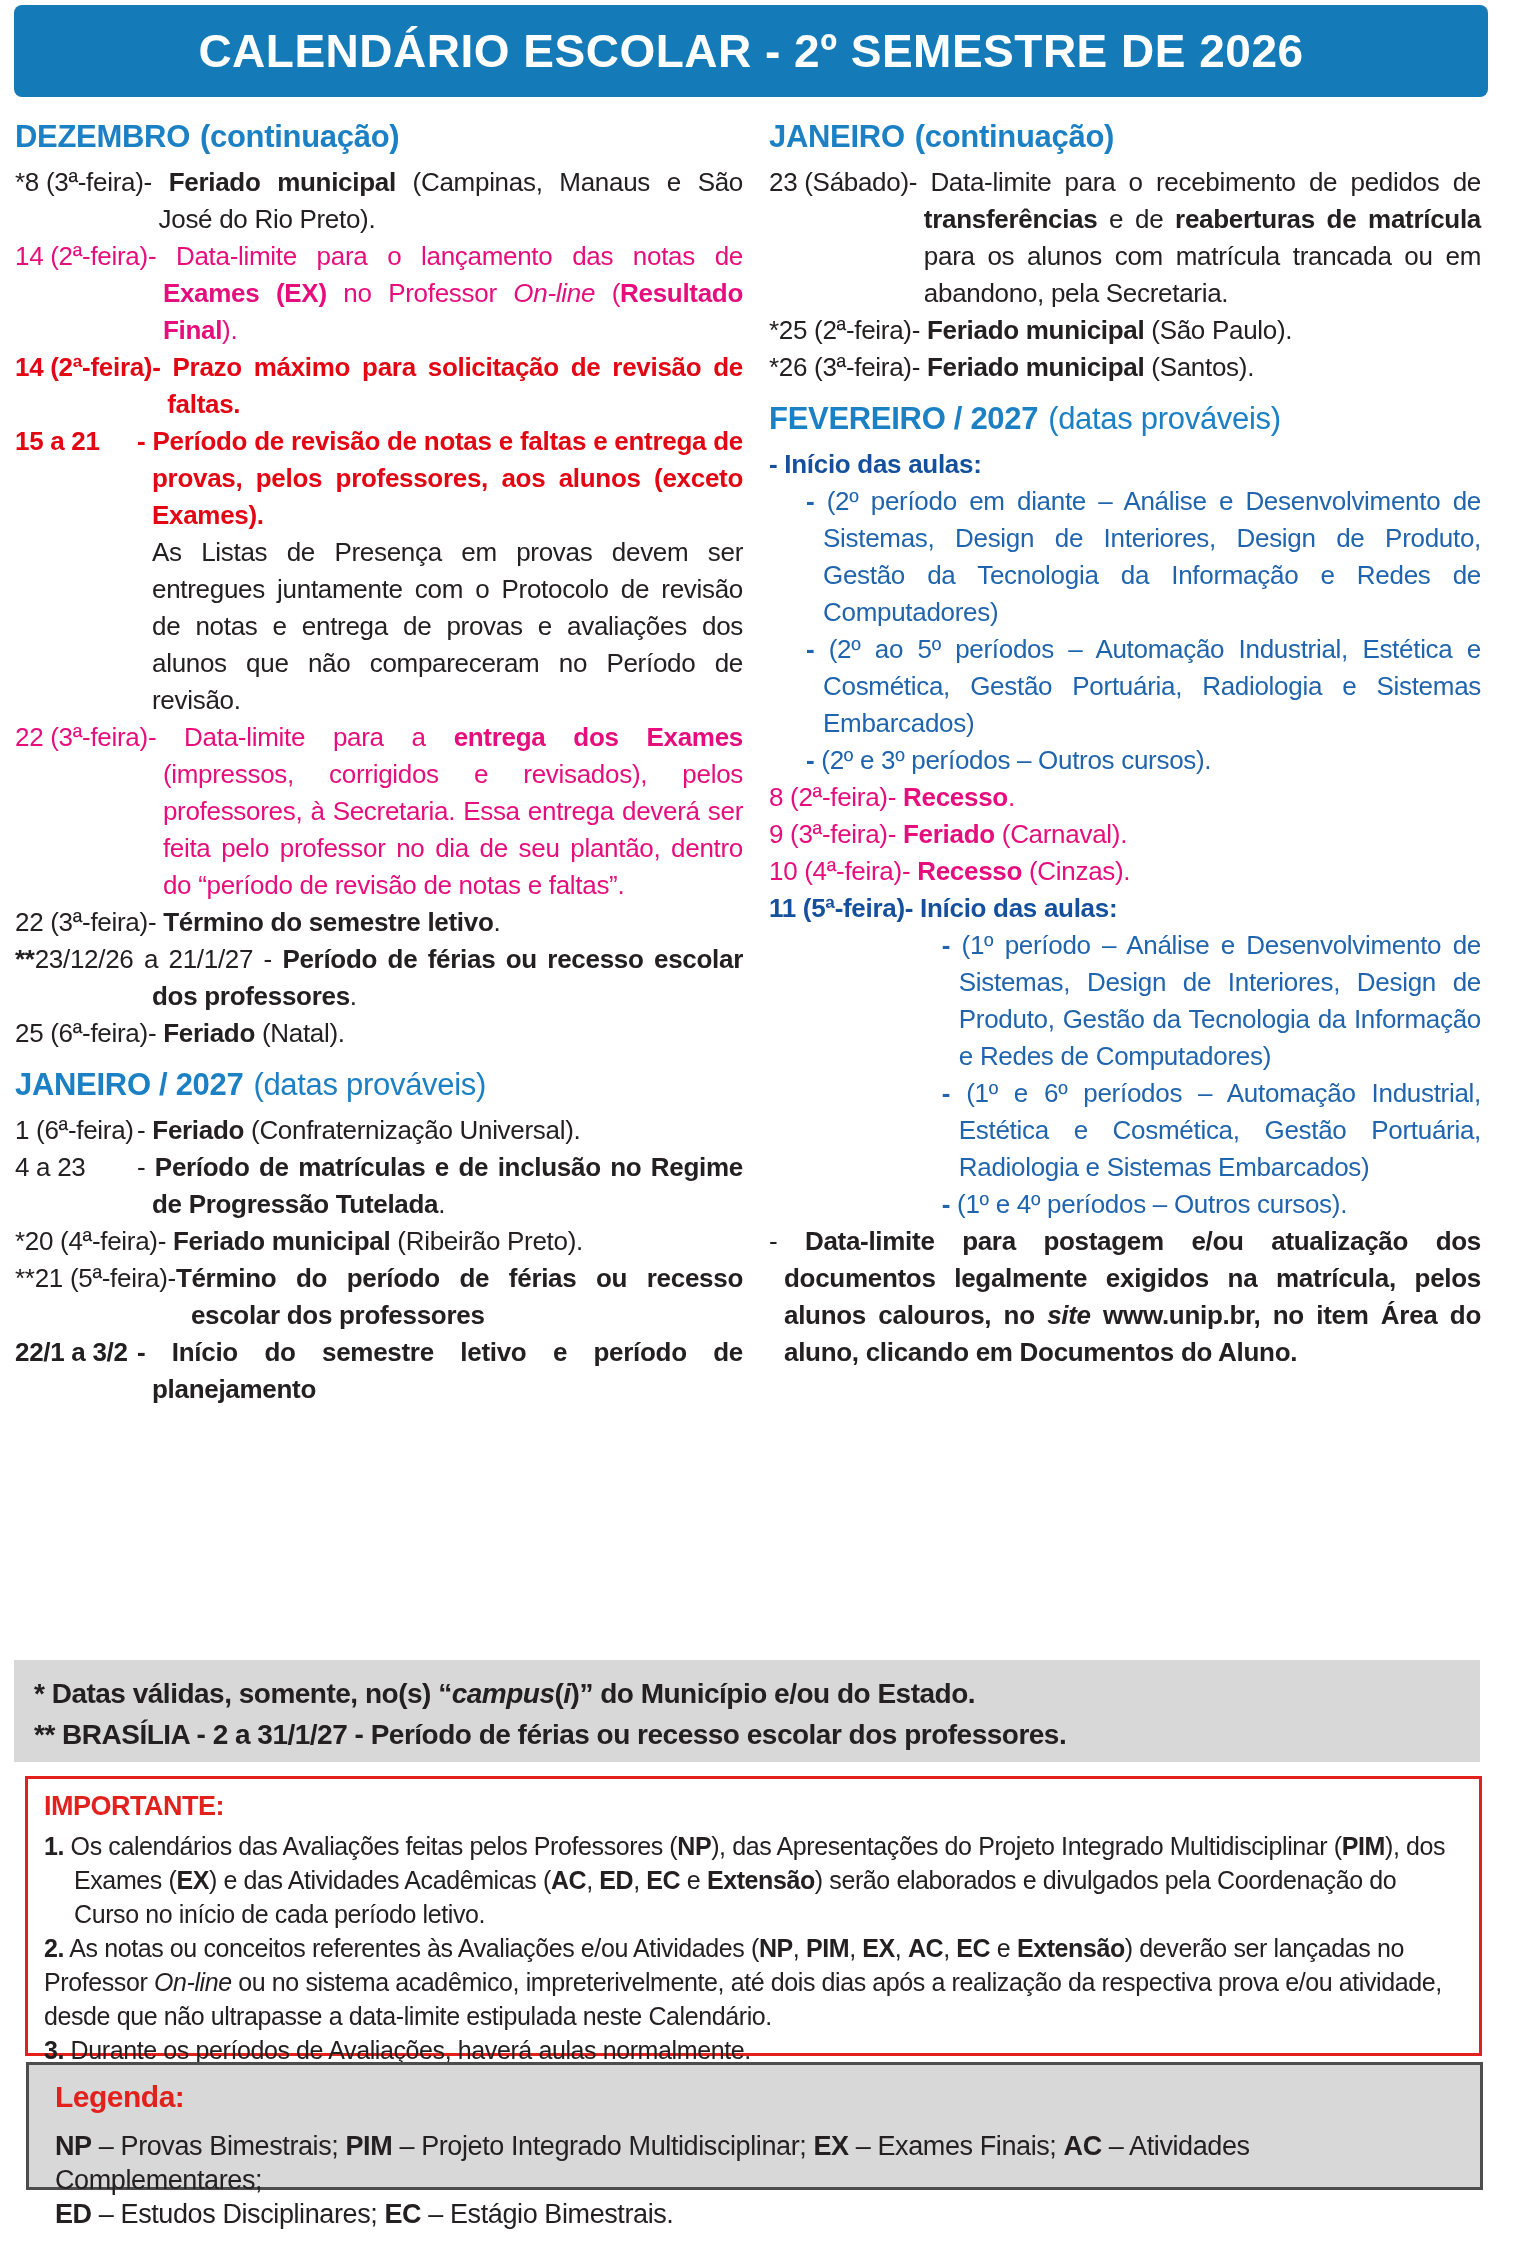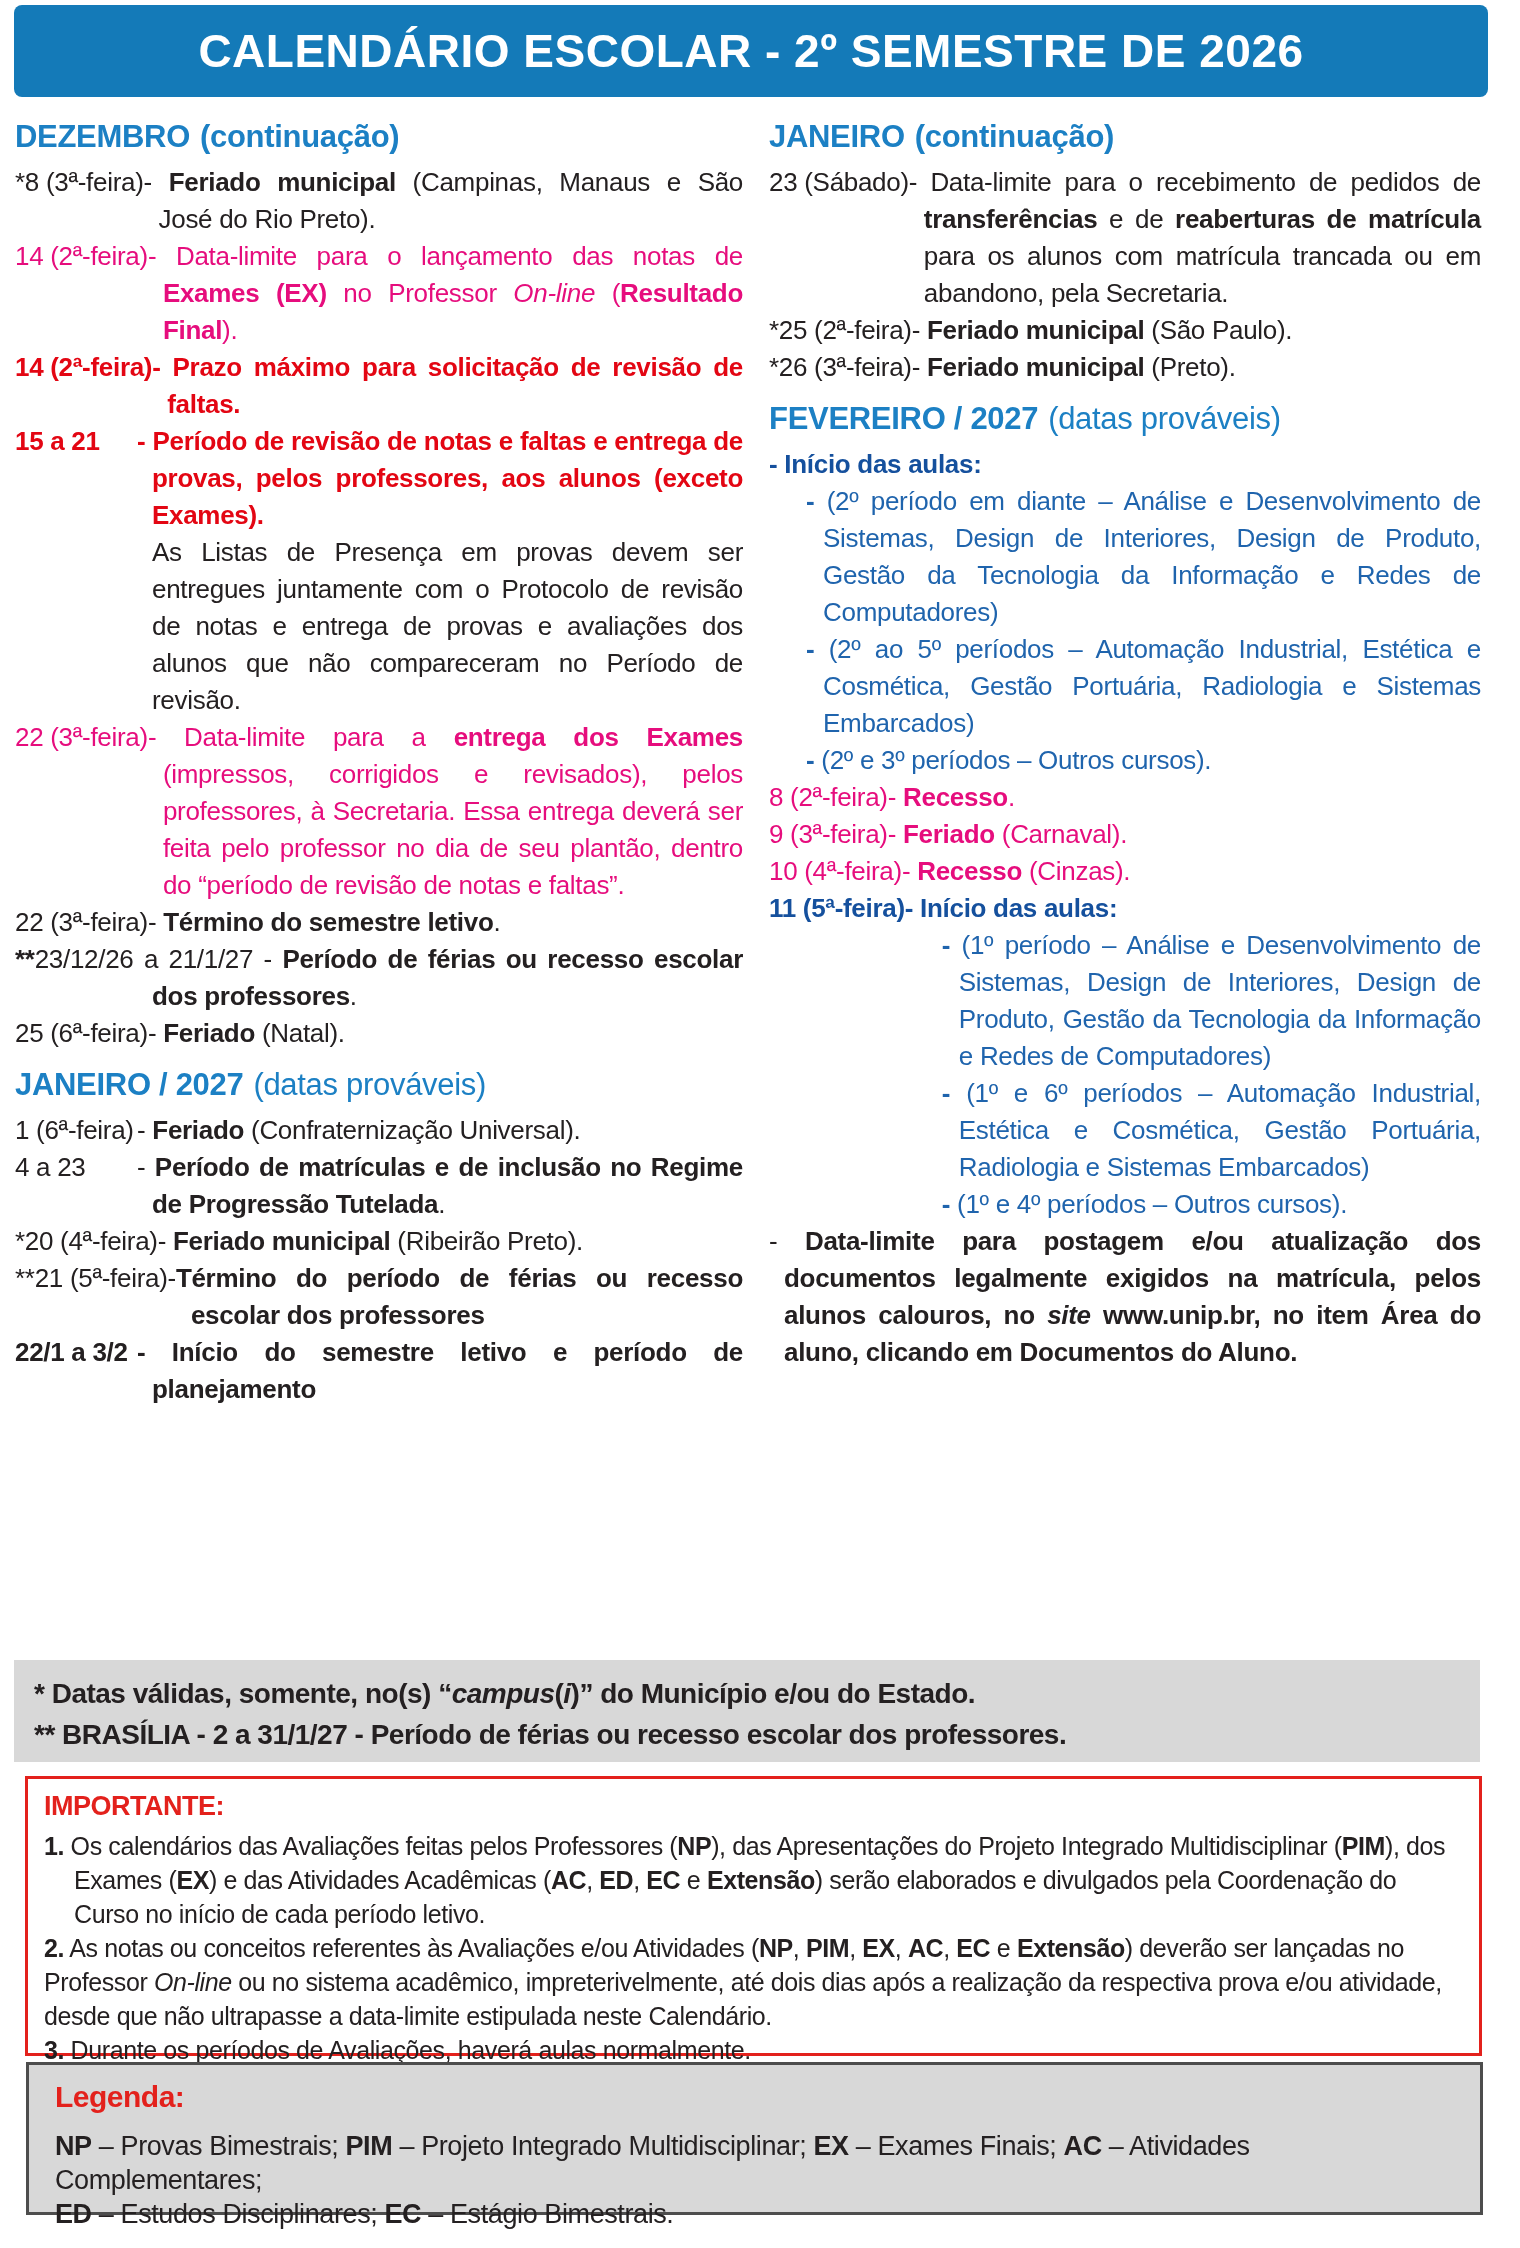--- a/index.html
+++ b/index.html
@@ -54,21 +54,21 @@
   }
   .important-box{
     position:absolute;left:25px;right:38px;top:1776px;height:280px;
     border:3px solid var(--title-red,#e3211c);background:#ffffff;
     box-sizing:border-box;padding:10px 16px 0 16px;
   }
   .important-title{color:var(--title-red,#e3211c);font-weight:bold;font-size:27px;line-height:34px;margin-bottom:6px;letter-spacing:-0.5px;}
   .imp-item{font-size:25px;line-height:34px;text-align:left;letter-spacing:-0.4px;}
   .imp-item.indent{padding-left:30px;text-indent:-30px;}
   .legend-box{
-    position:absolute;left:26px;right:37px;top:2062px;height:153px;
+    position:absolute;left:26px;right:37px;top:2062px;height:128px;
     background:var(--gray-bg,#d8d8d8);border:3px solid var(--legend-border,#4d4d4d);
     box-sizing:border-box;padding:14px 26px 0 26px;
   }
   .legend-title{color:var(--title-red,#e3211c);font-weight:bold;font-size:30px;line-height:36px;margin-bottom:14px;letter-spacing:-0.5px;}
   .legend-line{font-size:27px;line-height:34px;letter-spacing:-0.4px;}
 </style>
 </head>
 <body style="--bar-blue: #147ab8; --heading-blue: #1c80c4; --pink: #e60d7d; --red: #e30613; --navy: #15509d; --navy-light: #1f64ad; --black: #242021; --title-red: #e3211c; --gray-bg: #d8d8d8; --legend-border: #4d4d4d;">
 
 <div class="header-bar">
@@ -134,21 +134,21 @@
       <div class="entry c-black">
         <div class="date">23 (Sábado)</div>
         <div class="desc"><span>- Data-limite para o recebimento de pedidos de </span><span class="b">transferências</span><span> e de </span><span class="b">reaberturas de matrícula</span><span> para os alunos com matrícula trancada ou em abandono, pela Secretaria.</span></div>
       </div>
       <div class="entry c-black">
         <div class="date">*25 (2ª-feira)</div>
         <div class="desc"><span>- </span><span class="b">Feriado municipal</span><span> (São Paulo).</span></div>
       </div>
       <div class="entry c-black">
         <div class="date">*26 (3ª-feira)</div>
-        <div class="desc"><span>- </span><span class="b">Feriado municipal</span><span> (Preto).</span></div>
+        <div class="desc"><span>- </span><span class="b">Feriado municipal</span><span> (Santos).</span></div>
       </div>
       <div class="section-heading"><span class="sec-title">FEVEREIRO / 2027</span><span class="sec-suffix">(datas prováveis)</span></div>
       <div class="entry c-navy">
         <div class="desc"><span class="b">- </span><span class="b">Início das aulas:</span><div class="sub"><span class="b">- </span><span>(2º período em diante – Análise e Desenvolvimento de Sistemas, Design de Interiores, Design de Produto, Gestão da Tecnologia da Informação e Redes de Computadores)</span></div><div class="sub"><span class="b">- </span><span>(2º ao 5º períodos – Automação Industrial, Estética e Cosmética, Gestão Portuária, Radiologia e Sistemas Embarcados)</span></div><div class="sub"><span class="b">- </span><span>(2º e 3º períodos – Outros cursos).</span></div></div>
       </div>
       <div class="entry c-pink">
         <div class="date">8 (2ª-feira)</div>
         <div class="desc"><span>- </span><span class="b">Recesso</span><span>.</span></div>
       </div>
       <div class="entry c-pink">

